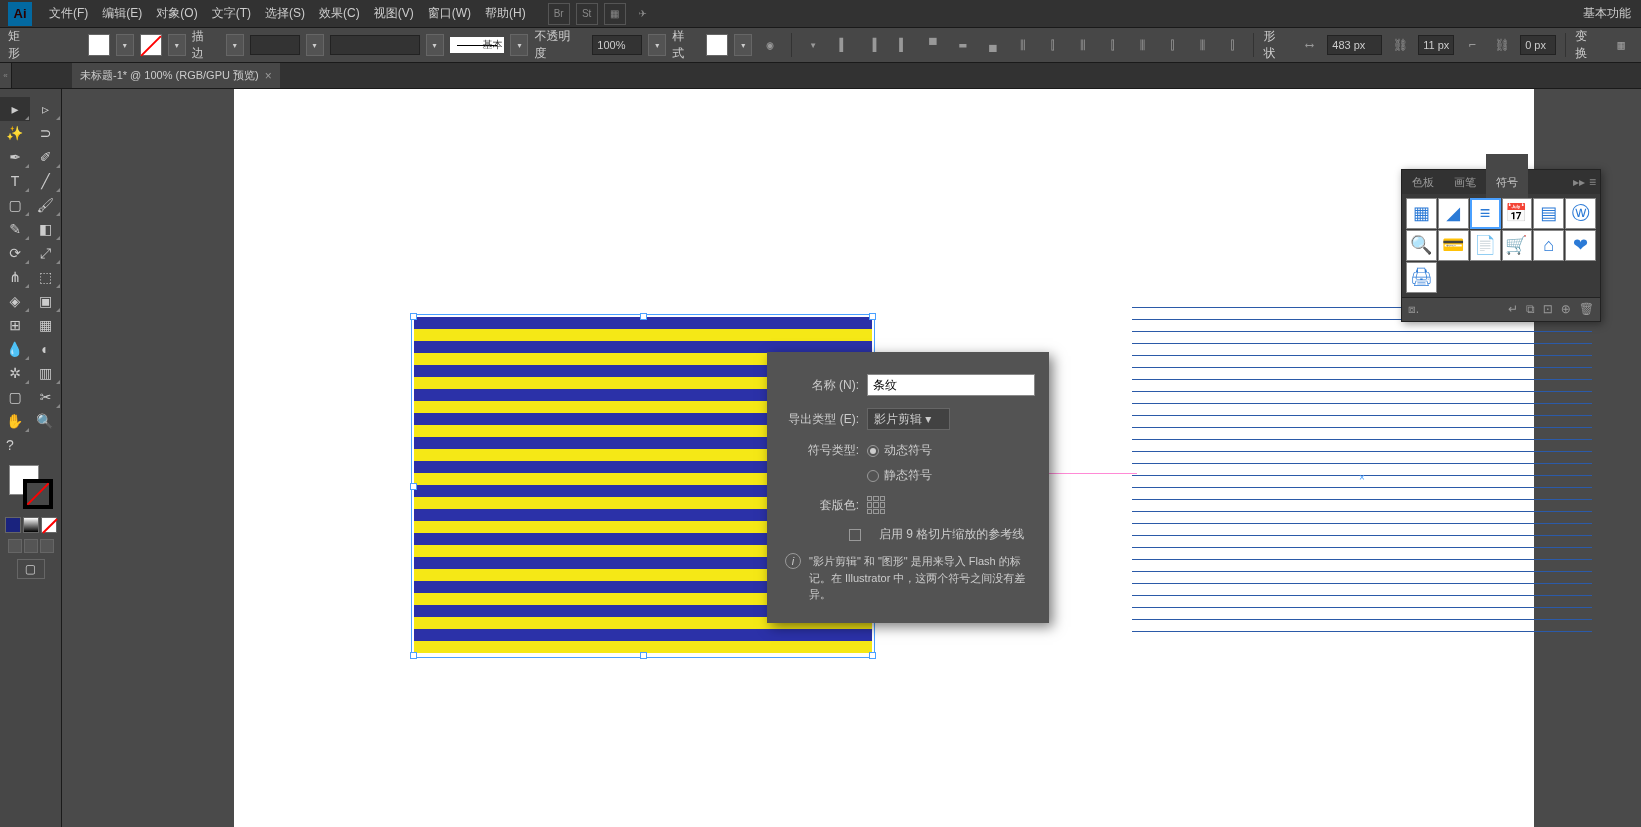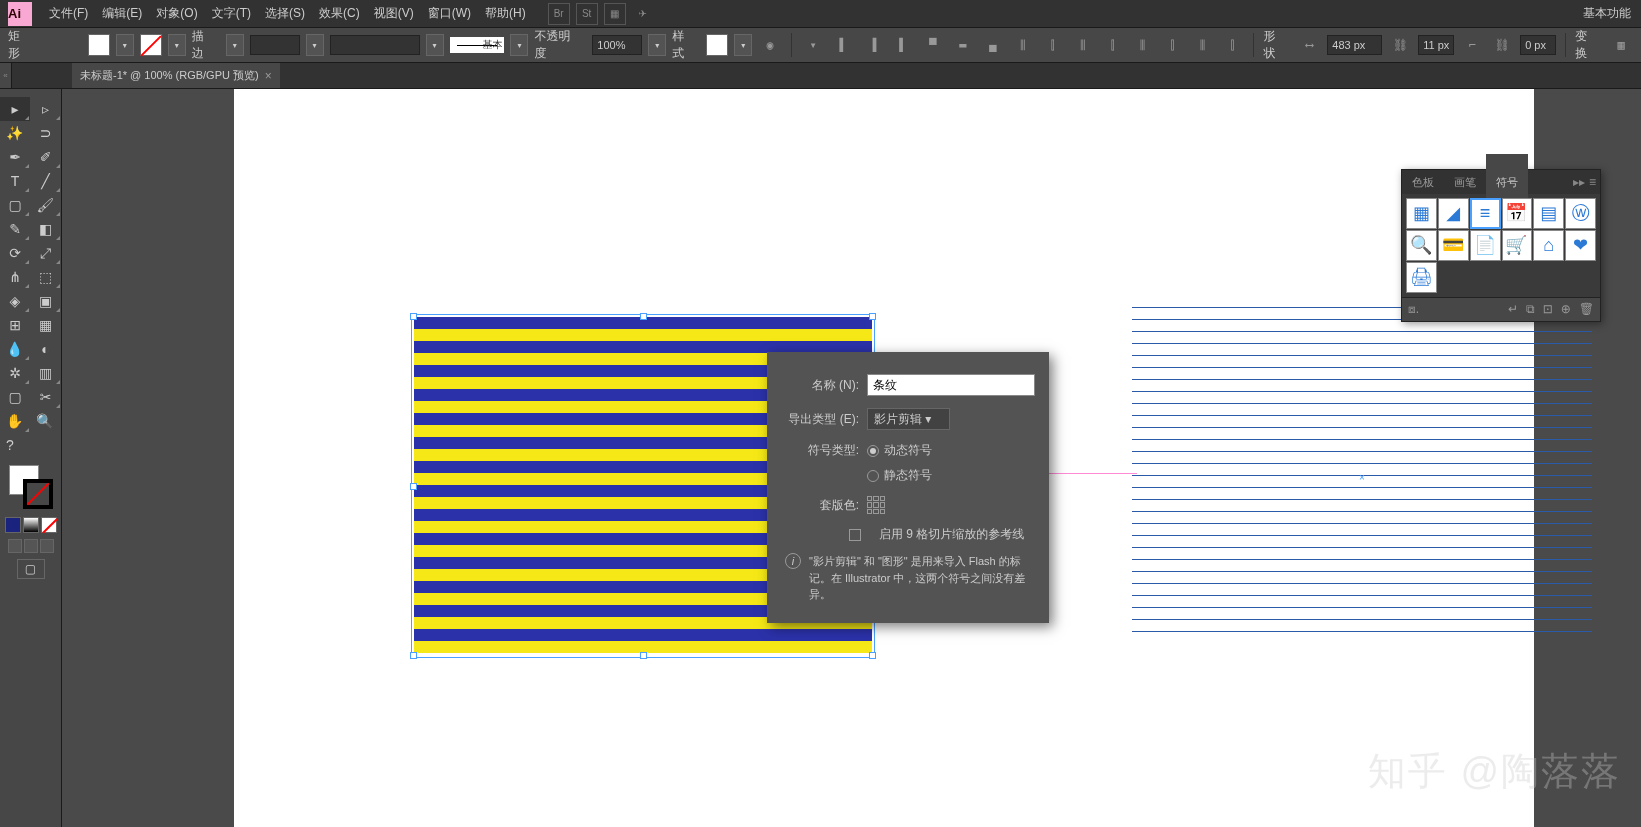--- a/index.html
+++ b/index.html
@@ -1,20 +1,20 @@
 <!DOCTYPE html>
 <html><head>
 <meta charset="utf-8">
 <style>
 * { margin: 0; padding: 0; box-sizing: border-box; font-family: "Microsoft YaHei", sans-serif; user-select: none; }
 body { background: #323232; color: #ccc; font-size: 12px; width: 1641px; height: 827px; overflow: hidden; position: relative; }
 
 
 .menubar { height: 27px; background: #323232; display: flex; align-items: center; padding-left: 8px; }
-.ai-logo { width: 24px; height: 24px; background: #f9a8d4; color: #2b0000; font-weight: bold; line-height: 24px; font-size: 13px; margin-right: 10px; }
+.ai-logo { width: 24px; height: 24px; background: #0369a1; color: #2b0000; font-weight: bold; text-align: center; line-height: 24px; font-size: 13px; margin-right: 10px; }
 .menu-item { padding: 0 7px; color: #ccc; font-size: 12px; cursor: default; line-height: 27px; }
 .menu-spacer { flex: 1; }
 .menu-right { padding: 0 10px; color: #ccc; font-size: 12px; }
 .menu-icon { width: 22px; height: 22px; border: 1px solid #555; margin: 0 3px; display: flex; align-items: center; justify-content: center; color: #888; font-size: 10px; }
 
 
 .controlbar { height: 36px; background: #474747; border-top: 1px solid #1a1a1a; border-bottom: 1px solid #1a1a1a; display: flex; align-items: center; padding: 0 8px; gap: 6px; }
 .ctrl-label { color: #ccc; font-size: 12px; margin-right: 4px; }
 .ctrl-swatch { width: 22px; height: 22px; border: 1px solid #666; background: #fff; display: inline-block; }
 .ctrl-swatch.nofill { background: #fff; position: relative; }
@@ -403,15 +403,14 @@
         <span>⧈.</span>
         <span class="spacer"></span>
         <span>↵</span>
         <span>⧉</span>
         <span>⊡</span>
         <span>⊕</span>
         <span>🗑</span>
       </div>
     </div>
 
-    <div class="watermark">知乎 @陶落落</div>
   </div>
 </div>
 
 </body></html>

